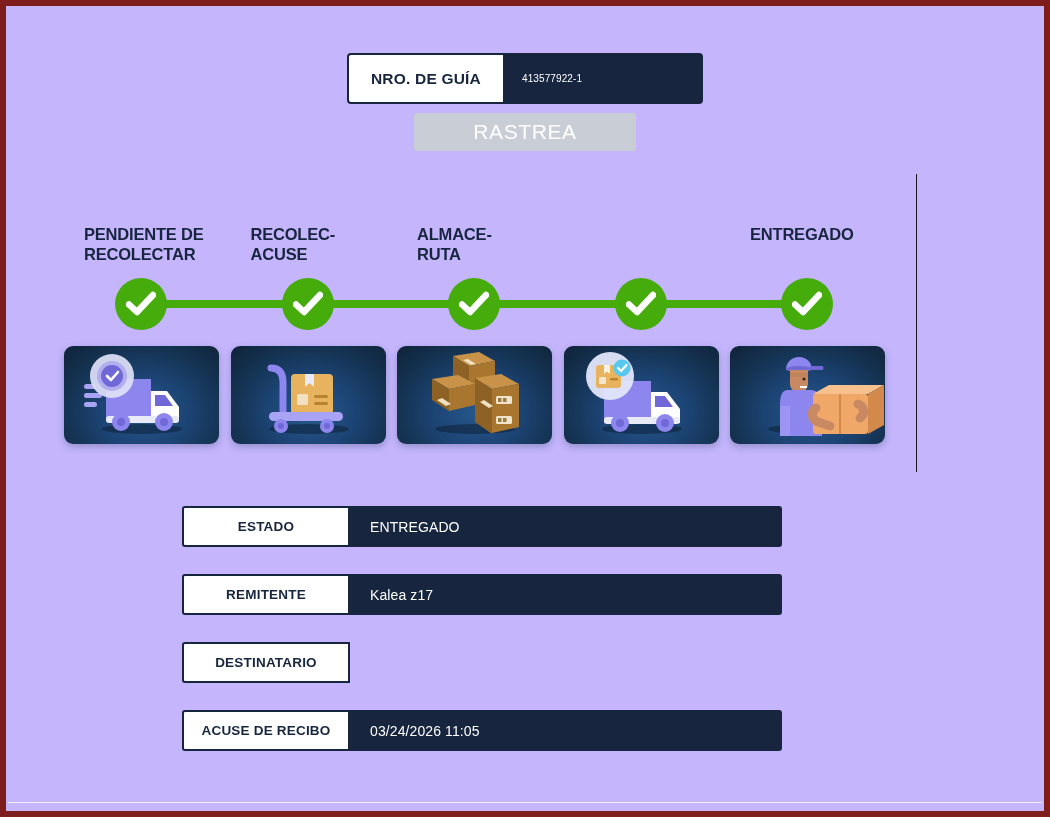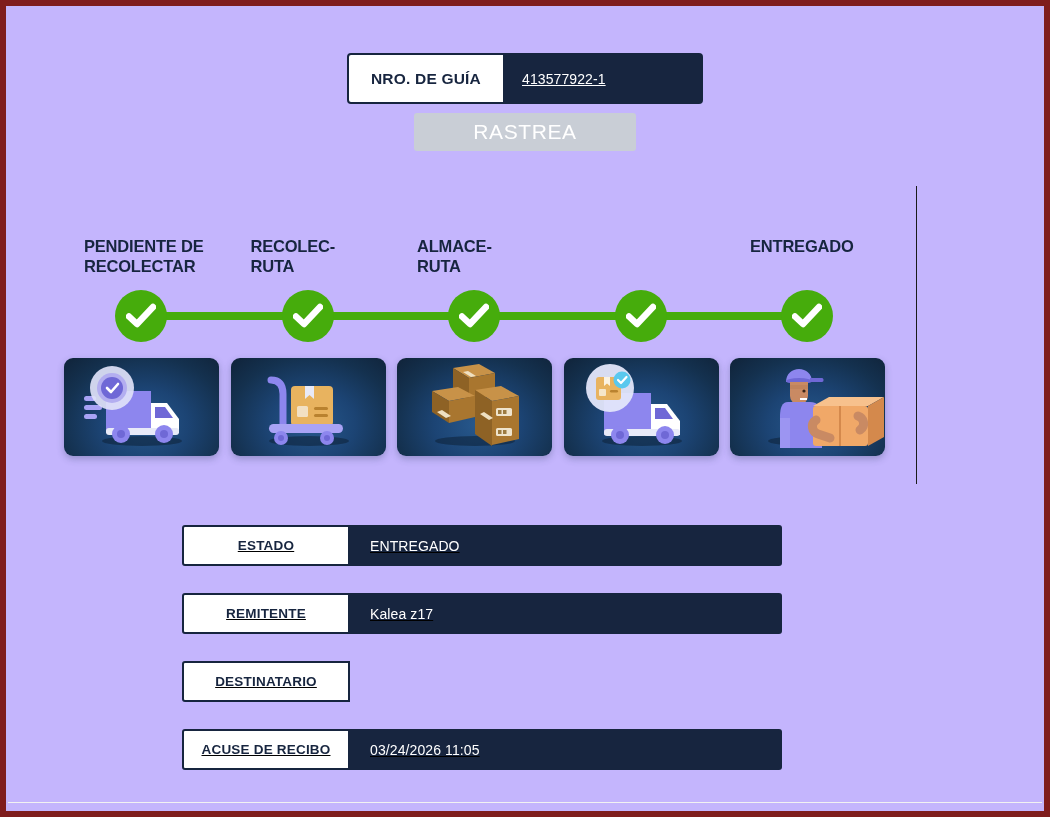--- a/index.html
+++ b/index.html
@@ -56,24 +56,23 @@
   .guia-value {
     flex: 1;
     background: #17253f;
     border: 2px solid #17253f;
     border-left: none;
     border-radius: 0 4px 4px 0;
     display: flex;
     align-items: center;
     padding-left: 17px;
     color: #ffffff;
-    font-size: 14px;
+    font-size: 10px;
     font-weight: 500;
     letter-spacing: 0.1px;
-    text-decoration: underline;
   }
 
   .rastrea-btn {
     margin-top: 9px;
     width: 222px;
     height: 38px;
     background: #c9ced6;
     border: none;
     border-radius: 3px;
     color: #ffffff;
@@ -81,21 +80,21 @@
     font-size: 21px;
     font-weight: normal;
     letter-spacing: 0.6px;
     cursor: default;
   }
 
   
   .timeline-wrap {
     position: absolute;
     left: 0;
-    top: 180px;
+    top: 168px;
     width: 912px;
     height: 298px;
   }
 
   .timeline-scroll-edge {
     position: absolute;
     left: 910px;
     top: 0;
     width: 1px;
     height: 298px;
@@ -162,23 +161,22 @@
     background: radial-gradient(ellipse at 52% 68%, #27588c 0%, #1c4474 38%, #14314f 72%, #102339 100%);
     box-shadow: 0 3px 7px rgba(40,60,90,0.30);
     overflow: hidden;
   }
   .card svg { display: block; width: 155px; height: 98px; }
 
   
   .details {
     position: absolute;
     left: 176px;
-    top: 519px;
+    top: 500px;
     width: 600px;
-    text-decoration: underline;
   }
 
   .row {
     display: flex;
     align-items: stretch;
     height: 41px;
     margin-bottom: 27px;
   }
 
   .row-label {
@@ -261,21 +259,21 @@
                 <circle cx="100" cy="76" r="4" fill="#6f68d6"></circle>
                 <circle cx="48" cy="30" r="22" fill="#dfe2f8" opacity="0.92"></circle>
                 <circle cx="48" cy="30" r="15" fill="#b3aef0"></circle>
                 <circle cx="48" cy="30" r="11" fill="#6f68d6"></circle>
                 <path d="M43 30l4 4 7-8" stroke="#ffffff" stroke-width="2.6" fill="none" stroke-linecap="round" stroke-linejoin="round"></path>
               </svg></span></div>
         </div>
         <div class="connector" style="left: 261.5px; width: 123.5px; background: rgb(70, 172, 12);"></div>
         <div class="step" style="left: 166.5px;">
           <div class="step-label">RECOLEC-
-RUTA</div>
+ACUSE</div>
           <div class="check" style="background: rgb(70, 172, 12);">
             <svg width="30" height="26" viewBox="0 0 30 26">
               <path d="M3 13.5L11 21 27 4" stroke="#ffffff" stroke-width="6.5" fill="none" stroke-linecap="round" stroke-linejoin="round"></path>
             </svg>
           </div>
           <div class="card"><span><svg viewBox="0 0 155 98" preserveAspectRatio="xMidYMid meet">
                 <ellipse cx="78" cy="83" rx="40" ry="5" fill="#0c2036" opacity="0.55"></ellipse>
                 <path d="M40 22c9 0 12 6 12 14v32" stroke="#8d86ee" stroke-width="7" fill="none" stroke-linecap="round"></path>
                 <rect x="60" y="28" width="42" height="40" rx="4" fill="#e8b35f"></rect>
                 <path d="M74 28h9v13l-4.5-4-4.5 4z" fill="#e8eaf8"></path>

